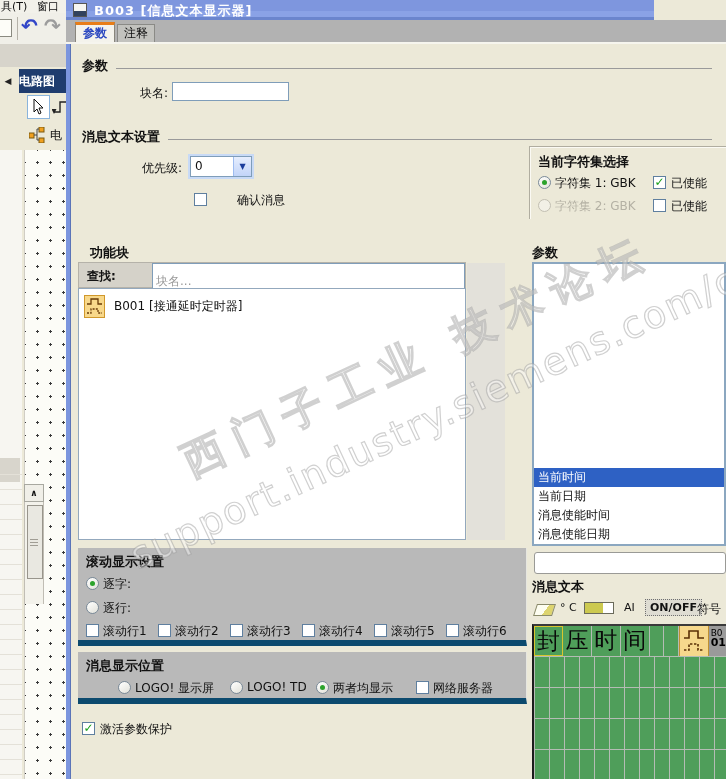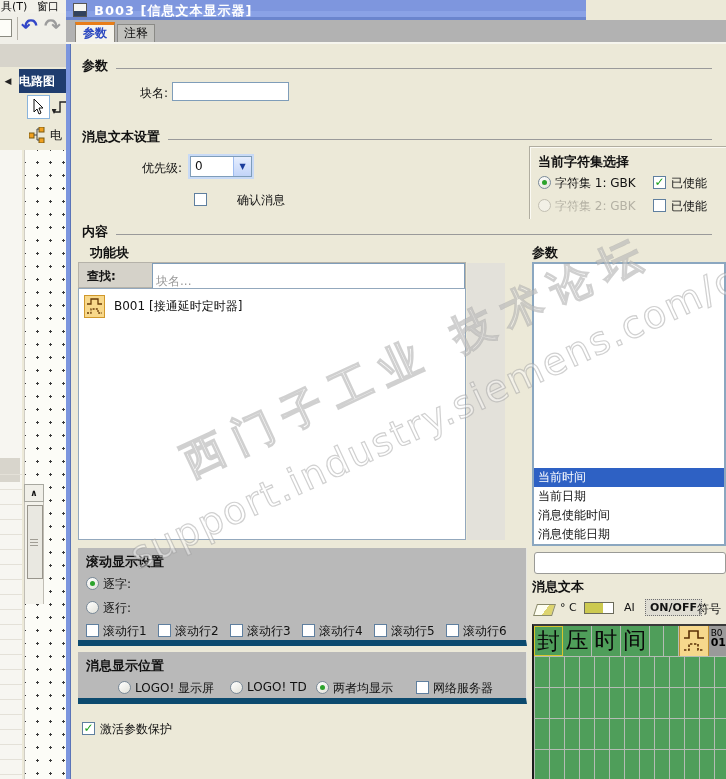--- a/index.html
+++ b/index.html
@@ -29,21 +29,21 @@
   .bg-leftcol .blk{position:absolute;left:0;top:308px;width:20px;height:24px;background:#d8d5cc;}
   .bg-canvas{left:24px;top:150px;width:42px;height:629px;background:#fcfcf7;border-left:1px solid #d0cdc4;
     background-image:radial-gradient(circle,#3a3a3a 1px,transparent 1.2px);background-size:13px 13px;background-position:6px 6px;}
   .sb-btn{left:24px;top:484px;width:20px;height:18px;background:#f0efe8;border:1px solid #a8a8a0;box-sizing:border-box;
     text-align:center;font-size:9px;font-weight:bold;line-height:16px;}
   .sb-track{left:24px;top:502px;width:20px;height:102px;background:#f3f2eb;border-left:1px solid #c0bdb4;border-right:1px solid #c0bdb4;box-sizing:border-box;}
   .sb-thumb{position:absolute;left:2px;top:3px;width:14px;height:72px;background:#e9e8e1;border:1px solid #98958c;}
   .sb-grip{position:absolute;left:2px;top:33px;width:8px;height:1px;background:#a09d94;box-shadow:0 3px 0 #a09d94,0 6px 0 #a09d94;}
   
   .dlg-left-border{left:66px;top:0;width:5px;height:779px;background:#7b95de;border-right:1px solid #5a74b8;box-sizing:border-box;}
-  .titlebar{left:66px;top:0;width:520px;height:20px;
+  .titlebar{left:66px;top:0;width:588px;height:20px;
     background:linear-gradient(180deg,#7e96de 0 55%,#8aa2e6 55% 85%,#6b85cd 85%);color:#fff;}
   .logo-icon{left:7px;top:3px;width:14px;height:14px;border:1px solid #555;box-sizing:border-box;
     background:linear-gradient(#f5f5f0 0 7px,#31425e 7px 100%);}
   .title-text{left:28px;top:2px;font-weight:bold;font-size:13px;letter-spacing:1px;}
   .tabstrip{left:66px;top:20px;width:660px;height:22px;background:#b2b2b2;}
   .tab-active{left:9px;top:2px;width:40px;height:20px;background:#f4f3ec;border:1px solid #88857c;border-bottom:none;
     border-top:3px solid #e87d17;box-sizing:border-box;text-align:center;line-height:16px;color:#2b48c0;font-weight:bold;}
   .tab-inactive{left:51px;top:4px;width:38px;height:18px;background:#c2c2be;border:1px solid #8a8a86;border-bottom:none;
     box-sizing:border-box;text-align:center;line-height:16px;color:#111;}
   .dlg-body{left:71px;top:42px;width:655px;height:737px;background:#ece9d8;}
@@ -176,24 +176,20 @@
     <div class="abs rb sel" style="left:8px;top:29px;"></div>
     <div class="abs" style="left:25px;top:28px;">字符集 1: GBK</div>
     <div class="abs cb checked" style="left:123px;top:29px;"></div>
     <div class="abs" style="left:141px;top:28px;">已使能</div>
     <div class="abs rb disabled" style="left:8px;top:52px;"></div>
     <div class="abs" style="left:25px;top:51px;color:#b4b1a4;">字符集 2: GBK</div>
     <div class="abs cb" style="left:123px;top:52px;"></div>
     <div class="abs" style="left:141px;top:51px;">已使能</div>
   </div>
 
-  <div class="abs sec" style="left:82px;top:223px;width:630px;">
-    <span>内容</span>
-    <span class="rule"></span>
-  </div>
   <div class="abs bold" style="left:90px;top:244px;font-size:13px;">功能块</div>
 
   <div class="abs" style="left:78px;top:262px;width:388px;height:26px;background:#d5d2c9;border:1px solid #b5b2a9;box-sizing:border-box;">
     <div class="abs bold" style="left:8px;top:5px;">查找:</div>
   </div>
   <input class="abs xp-input" style="left: 152px; top: 263px; width: 313px; height: 36px;" placeholder="块名...">
   <div class="abs listbox" style="left:78px;top:288px;width:388px;height:252px;border:1px solid #93a8bd;">
     <div style="display:flex;align-items:center;gap:9px;padding:6px 0 0 5px;">
       <span style="display:inline-block;width:21px;height:23px;background:#f8d88a;border:1px solid #d0982c;box-sizing:border-box;">
         <svg width="19" height="21">

